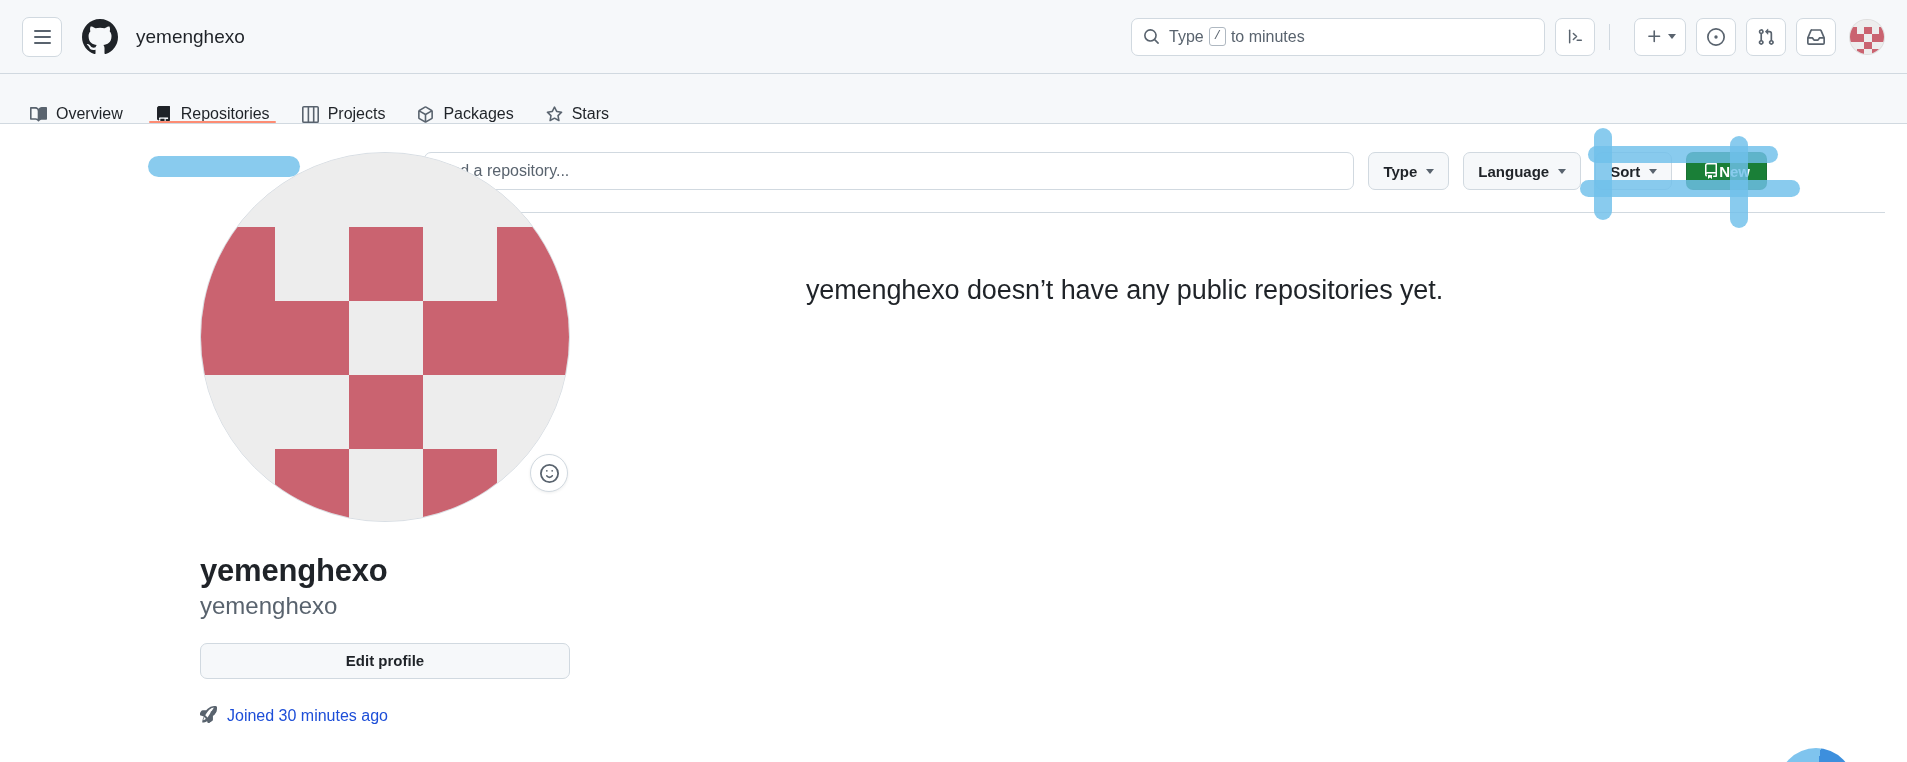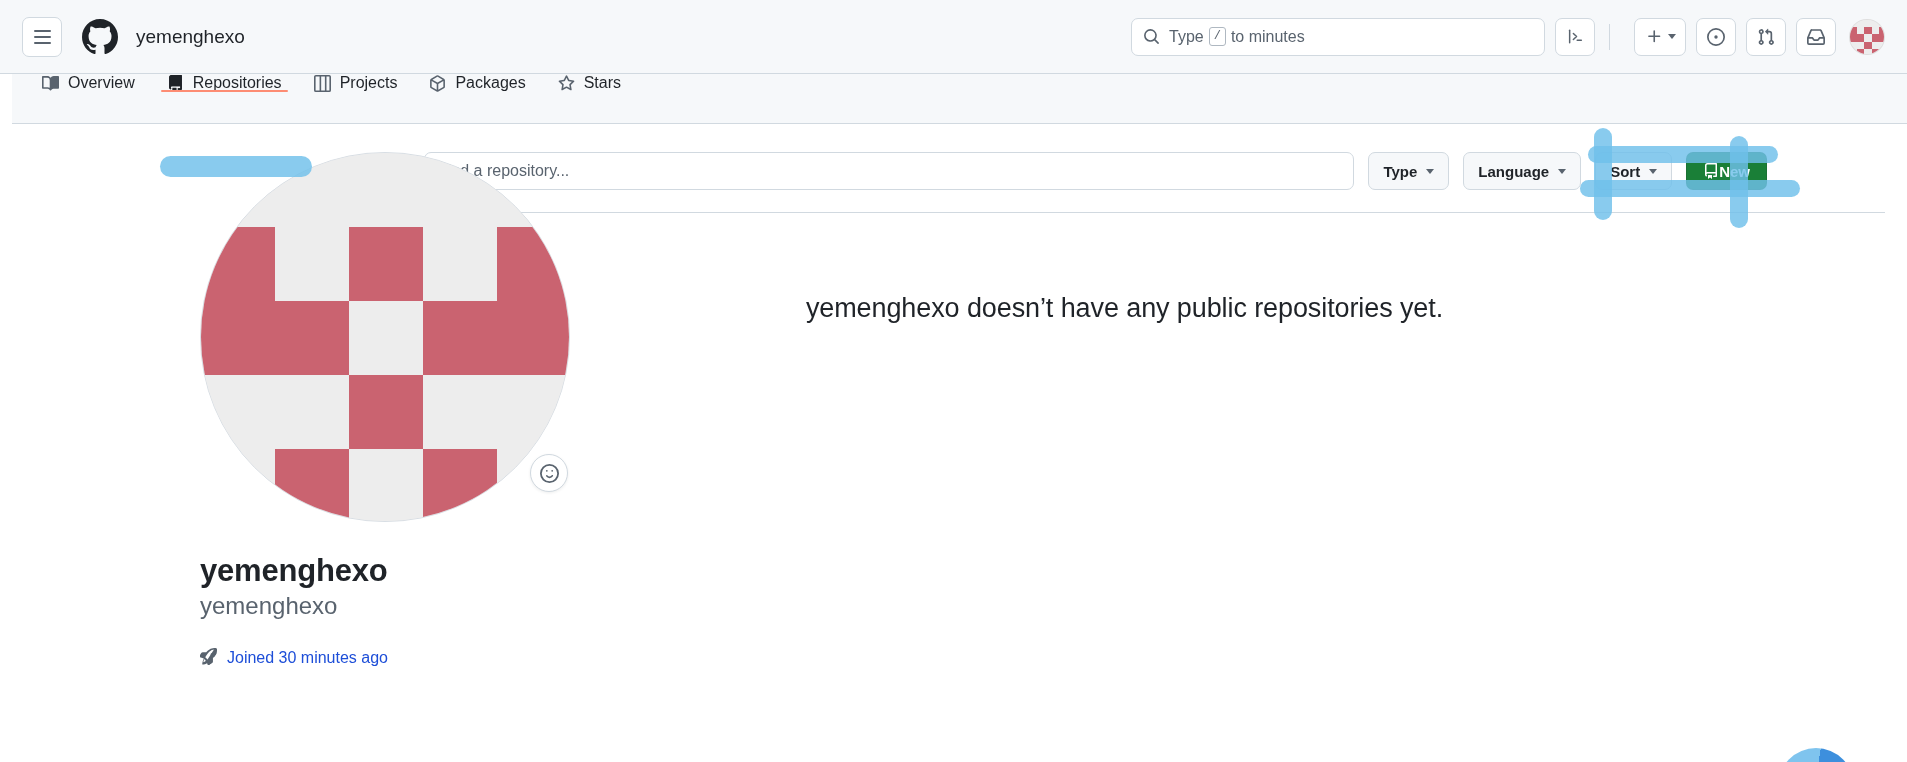--- a/index.html
+++ b/index.html
@@ -121,24 +121,23 @@
     border: 1px solid rgba(0,0,0,.06);
     flex: 0 0 auto;
   }
 
   
   .navbar {
     height: 50px;
     background: #f6f8fa;
     border-bottom: 1px solid #d1d9e0;
     display: flex;
-    align-items: flex-start;
+    align-items: flex-end;
     padding: 0 22px;
     position: relative;
-    margin-left: 12px;
   }
   .navtab {
     display: flex;
     align-items: center;
     gap: 9px;
     padding: 0 16px;
     font-size: 16px;
     color: #1f2328;
     cursor: pointer;
     position: relative;
@@ -294,21 +293,21 @@
     position: relative;
     z-index: 1;
   }
   .divider-line {
     margin-top: 22px;
     height: 1px;
     background: #d1d9e0;
     margin-right: 0px;
   }
   .empty-state {
-    margin-top: 80px;
+    margin-top: 62px;
     text-align: center;
     font-size: 27px;
     color: #1f2328;
     font-weight: 400;
     padding-right: 60px;
     letter-spacing: -.1px;
   }
 
   
   .annot-layer {
@@ -540,20 +539,21 @@
                    0 1 1 1.5 0 .75.75 0 0 1-1.5 0ZM5 5.75a.75.75 0 1 1 1.5 0 .75.75 0 0 1-1.5 0Zm.32
                    3.63a.75.75 0 0 1 1.04.2 2 2 0 0 0 3.28 0 .75.75 0 1 1 1.24.84 3.5 3.5 0 0 1-5.76 0 .75.75
                    0 0 1 .2-1.04Z"></path>
         </svg>
       </div>
     </div>
 
     <div class="profile-name">yemenghexo</div>
     <div class="profile-login">yemenghexo</div>
 
+    <button class="edit-profile-btn">Edit profile</button>
 
     <div class="joined-row">
       <span>
         <svg width="17" height="17" viewBox="0 0 16 16" fill="#59636e" aria-hidden="true">
           <path d="M14.064 0h.186C15.216 0 16 .784 16 1.75v.186a8.752 8.752 0 0 1-2.564 6.186l-.458.459c-.314.314-.641.616-.979.904v3.207c0
                    .608-.315 1.172-.833 1.49l-2.774 1.707a.749.749 0 0 1-1.11-.418l-.954-3.102a1.214 1.214 0 0
                    1-.145-.125L3.754 9.césar"></path>
           <path d="M14.064 0h.186C15.216 0 16 .784 16 1.75v.186a8.752 8.752 0 0 1-2.564 6.186l-.458.459c-.314.314-.641.616-.979.904v3.207c0
                    .608-.315 1.172-.833 1.49l-2.774 1.707a.749.749 0 0 1-1.11-.418l-.954-3.102a1.214 1.214 0
                    0 1-.145-.125L3.1 9.743a1.218 1.218 0 0 1-.124-.145L-.126 8.644a.75.75 0 0 1-.418-1.11l1.71-2.774A1.748

